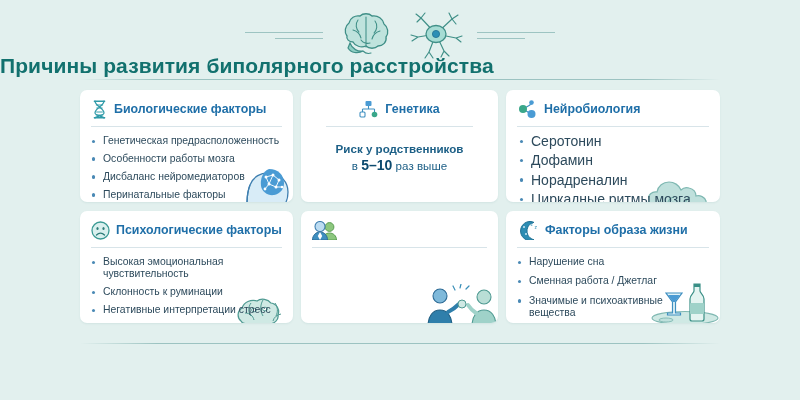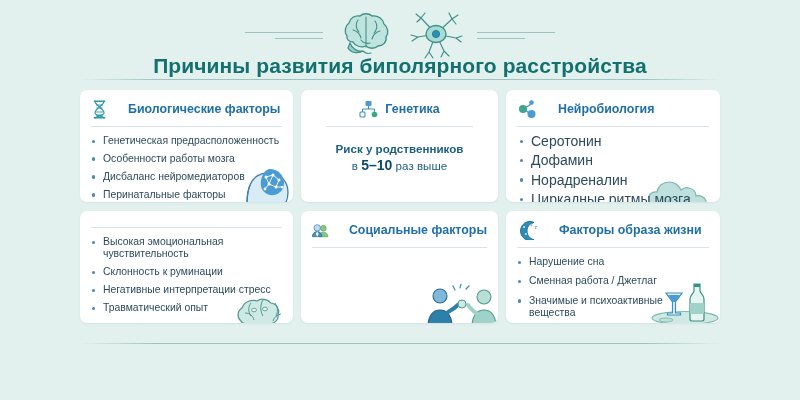--- a/index.html
+++ b/index.html
@@ -16,21 +16,21 @@
     position:absolute;left:0;top:4px;width:800px;height:62px;
     display:flex;align-items:center;justify-content:center;gap:0px;
   }
   .rule-group{display:flex;flex-direction:column;gap:5px;width:78px;}
   .rule-group i{display:block;height:1px;background:#9dc4c2;}
   .rule-group i.short{width:62%;align-self:flex-end;}
   .rule-group.right i.short{align-self:flex-start;}
   .hero-icons{display:flex;align-items:center;gap:10px;margin:0 12px;}
 
   .title{
-    position:absolute;left:0;top:54px;width:800px;text-align:center;
+    position:absolute;left:0;top:54px;width:800px;
     font-size:21px;font-weight:bold;color:#12716e;letter-spacing:.1px;
   }
   .divider{
     position:absolute;left:80px;width:640px;height:1px;
     background:linear-gradient(to right,rgba(150,195,192,0),#9cc3c1 12%,#9cc3c1 88%,rgba(150,195,192,0));
   }
   .divider.top{top:79px;}
   .divider.bottom{top:343px;}
 
   
@@ -41,21 +41,21 @@
     grid-template-rows:112px 112px;
     gap:9px 8px;
   }
   .card{
     position:relative;background:#ffffff;border-radius:7px;
     box-sizing:border-box;padding:9px 11px 6px 11px;overflow:hidden;
     box-shadow:0 1px 2px rgba(70,130,128,.10);
   }
   .card.genetics{}
 
-  .card-head{display:flex;align-items:center;gap:20px;height:20px;}
+  .card-head{display:flex;align-items:center;gap:6px;height:20px;}
   .card.genetics .card-head{justify-content:center;gap:7px;}
   .card-title{
     font-size:12.4px;font-weight:bold;color:#1f6fa8;white-space:nowrap;
   }
   .card.biological .card-title,
   .card.psychological .card-title,
   .card.social .card-title{color:#1f6fa8;}
   .head-rule{
     height:1px;background:#d8e4e9;margin:7px 0 8px 0;
   }
@@ -214,20 +214,29 @@
         <li>Норадреналин</li>
         <li>Циркадные ритмы мозга</li>
       </ul>
       <svg class="deco cloud" width="78" height="34" viewBox="0 0 78 34">
         <path d="M10 31c-6 0-10-4-10-9s4-9 9-8c1-6 6-10 12-10 5 0 10 3 12 8 2-2 5-3 8-2 4 1 7 4 7 8 4-1 9 1 10 5 1 5-2 8-7 8z" fill="#bfe0dc" stroke="#7fb8b2" stroke-width="1.2"></path>
         <path d="M20 31c-2-6 1-11 6-12M38 31c-2-5 0-10 4-12" fill="none" stroke="#7fb8b2" stroke-width="1.1"></path>
       </svg>
     </div>
 
     <div class="card psychological">
+      <div class="card-head">
+        <svg width="19" height="19" viewBox="0 0 19 19">
+          <circle cx="9.5" cy="9.5" r="8.5" fill="#d9f0ee" stroke="#3a9a94" stroke-width="1.3"></circle>
+          <ellipse cx="6.5" cy="7.5" rx="1.1" ry="1.5" fill="#2f7d79"></ellipse>
+          <ellipse cx="12.5" cy="7.5" rx="1.1" ry="1.5" fill="#2f7d79"></ellipse>
+          <path d="M5.5 14c2.5-2.6 5.5-2.6 8 0" fill="none" stroke="#2f7d79" stroke-width="1.3" stroke-linecap="round"></path>
+        </svg>
+        <span class="card-title">Психологические факторы</span>
+      </div>
       <div class="head-rule"></div>
       <ul class="bullets">
         <li>Высокая эмоциональная чувствительность</li>
         <li>Склонность к руминации</li>
         <li>Негативные интерпретации стресс</li>
         <li>Травматический опыт</li>
       </ul>
       <svg class="deco brain-sleep" width="62" height="36" viewBox="0 0 62 36">
         <path d="M6 26c-4-3-4-10 1-13 2-6 9-9 15-7 4-3 11-2 14 2 6 1 9 7 7 12 1 5-4 9-9 9H14c-4 0-7-1-8-3z" fill="#cfe9e4" stroke="#4f9a92" stroke-width="1.25"></path>
         <path d="M16 8c-3 4-3 9 0 13M28 5c-3 5-3 11 0 16M40 8c3 4 3 9 1 13M10 18c5 0 8 3 9 7M46 19c-4 1-7 3-8 7" fill="none" stroke="#4f9a92" stroke-width="1"></path>
@@ -239,21 +248,20 @@
 
     <div class="card social">
       <div class="card-head">
         <svg width="26" height="19" viewBox="0 0 26 19">
           <circle cx="17.5" cy="6" r="4.4" fill="#8cc77e" stroke="#5a9e52" stroke-width="1"></circle>
           <path d="M10.5 19c0-4.2 3.2-7 7-7s7 2.8 7 7z" fill="#8cc77e" stroke="#5a9e52" stroke-width="1"></path>
           <circle cx="8" cy="5.5" r="5" fill="#bcdcf2" stroke="#3f7fb0" stroke-width="1.1"></circle>
           <path d="M0.5 19c0-4.7 3.4-8 7.5-8s7.5 3.3 7.5 8z" fill="#3f8fc0" stroke="#2d6b96" stroke-width="1"></path>
           <path d="M8 11l-2.2 4L8 19l2.2-4z" fill="#ffffff"></path>
         </svg>
-        <span class="card-title">Социальные факторы</span>
       </div>
       <div class="head-rule"></div>
       <svg class="deco people-talk" width="74" height="42" viewBox="0 0 74 42">
         <g stroke="#3a8fb8" stroke-width="1.2" fill="none" stroke-linecap="round">
           <path d="M34 4l1-4M40 5l3-3M29 6l-2-4"></path>
         </g>
         <circle cx="14" cy="12" r="7" fill="#7fb9da" stroke="#2d6b96" stroke-width="1.1"></circle>
         <path d="M2 42c0-10 5-16 12-16s12 6 12 16z" fill="#2f7fab" stroke="#205f83" stroke-width="1.1"></path>
         <path d="M22 28c4-2 8-5 11-8" fill="none" stroke="#2f7fab" stroke-width="4" stroke-linecap="round"></path>
         <circle cx="58" cy="13" r="7" fill="#b9ded6" stroke="#4f9a92" stroke-width="1.1"></circle>

